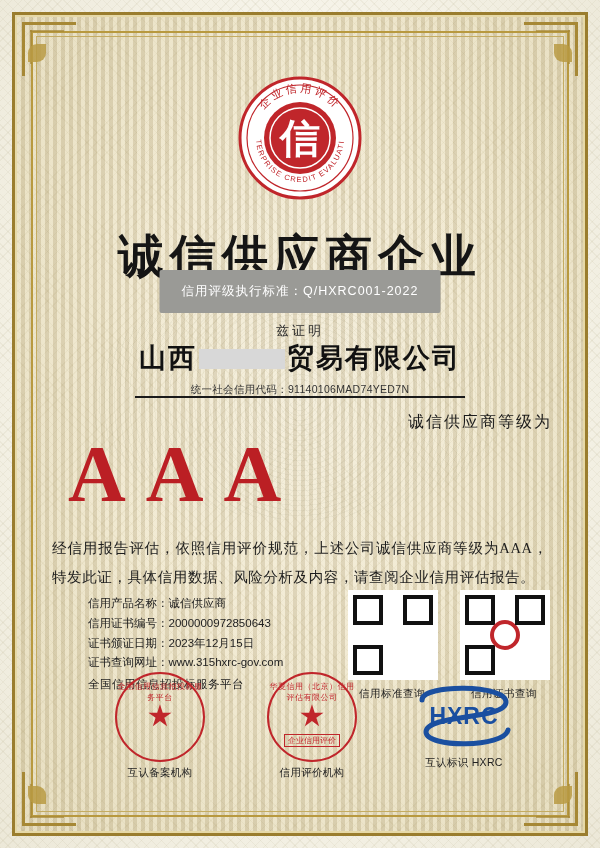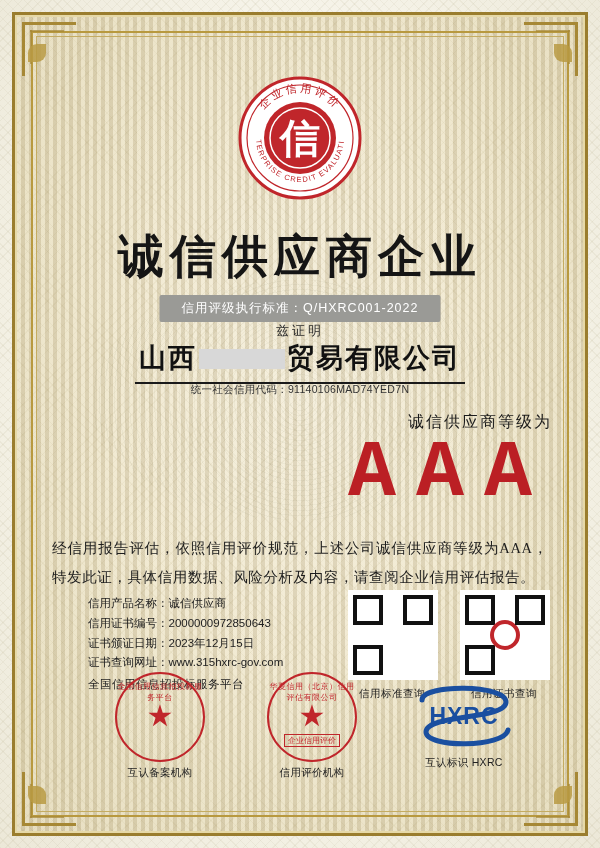--- a/index.html
+++ b/index.html
@@ -67,50 +67,50 @@
   
   .logo{position:absolute;left:50%;top:26px;transform:translateX(-50%);width:136px;height:136px;}
   .logo svg{display:block;}
 
   .title{
     position:absolute;left:0;right:0;top:182px;text-align:center;
     font-family:"Liberation Serif", serif;
     font-size:46px;font-weight:bold;letter-spacing:6px;color:#151515;
   }
   .std-bar{
-    position:absolute;left:50%;transform:translateX(-50%);top:251px;
+    position:absolute;left:50%;transform:translateX(-50%);top:226px;
     background:#9a9a96;color:#fff;font-size:12.5px;letter-spacing:1px;
-    padding:5px 22px;border-radius:2px;white-space:nowrap;
+    padding:13px 22px;border-radius:2px;white-space:nowrap;
   }
   .hereby{
     position:absolute;left:0;right:0;top:278px;text-align:center;
     font-size:13px;color:#2b2b2b;letter-spacing:3px;
   }
   .company{
     position:absolute;left:50%;transform:translateX(-50%);top:296px;
     width:330px;text-align:center;
     font-family:"Liberation Serif", serif;
     font-size:27px;font-weight:bold;color:#111;letter-spacing:2px;
-    border-bottom:2px solid #1a1a1a;padding-bottom:6px;white-space:nowrap;
+    border-bottom:2px solid #1a1a1a;padding-bottom:20px;white-space:nowrap;
   }
   .company .redact{
     display:inline-block;width:86px;height:20px;background:#d8d8d8;
     vertical-align:-2px;margin:0 2px;
   }
   .uscc{
     position:absolute;left:0;right:0;top:339px;text-align:center;
     font-size:10.5px;color:#333;letter-spacing:.3px;
   }
   .grade-label{
     position:absolute;left:0;right:0;top:368px;text-align:right;
     font-size:16px;color:#1b1b1b;letter-spacing:2px;
   }
   .grade{
-    position:absolute;left:0;right:0;top:390px;text-align:right;
-    font-family:Liberation Mono, monospace;
+    position:absolute;left:0;right:0;top:390px;text-align:left;
+    font-family:Liberation Serif, serif;
     font-size:80px;font-weight:bold;color:#bb1f24;letter-spacing:20px;
     text-indent:20px;line-height:1;
   }
   .para{
     position:absolute;left:4px;right:4px;top:490px;
     font-family:"Liberation Serif", serif;
     font-size:14.5px;color:#1d1d1d;line-height:2.0;text-align:justify;
     letter-spacing:.6px;
   }
   .details{

